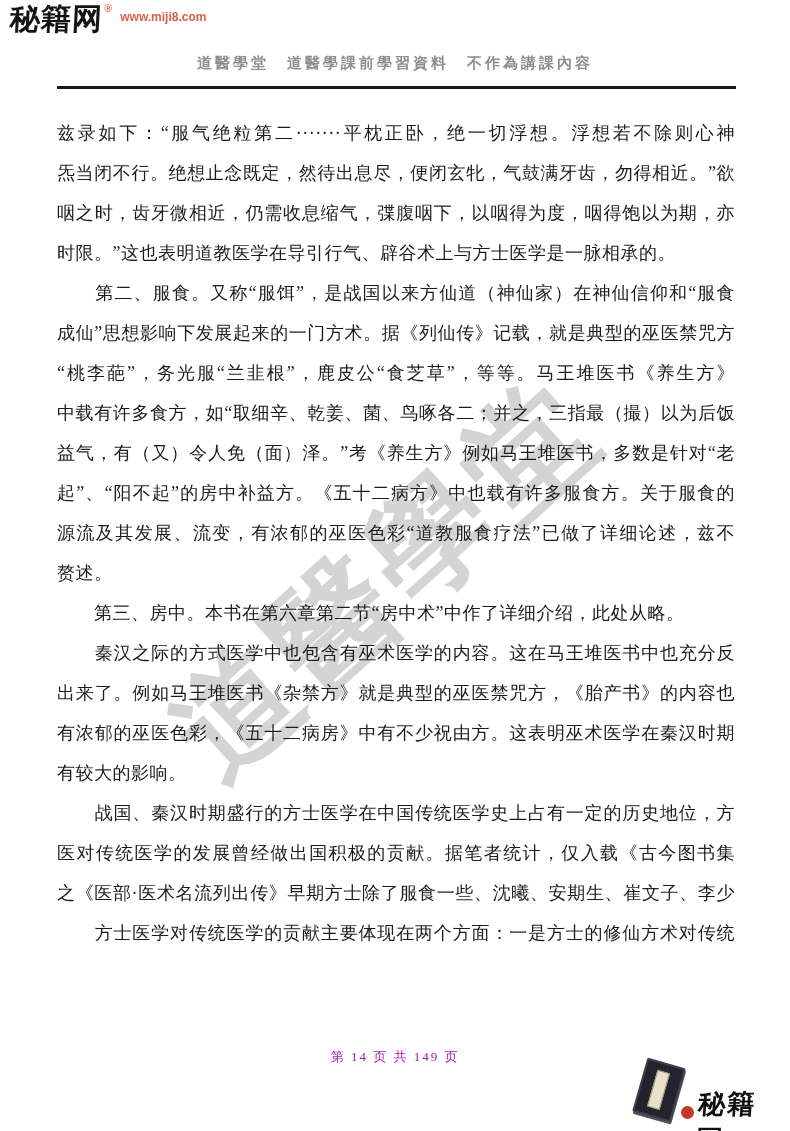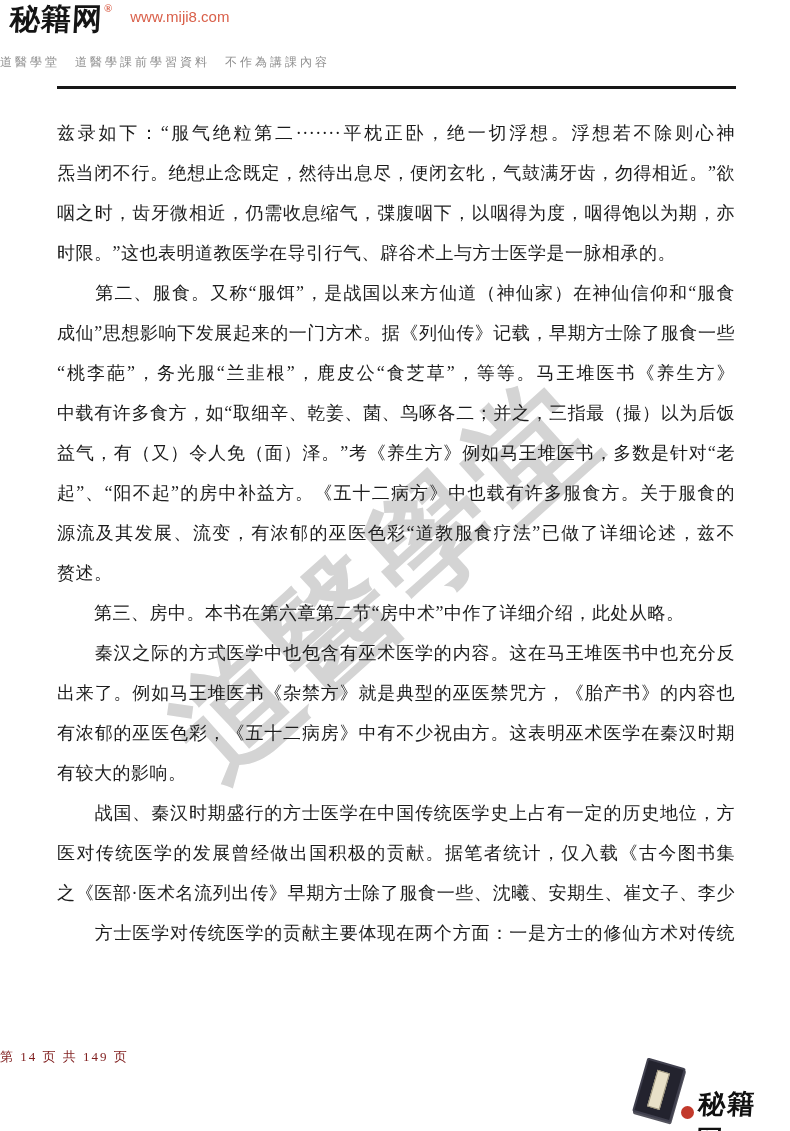--- a/index.html
+++ b/index.html
@@ -11,27 +11,27 @@
   
   .site-logo{position:absolute;left:10px;top:2px;display:flex;align-items:flex-start;}
   .site-logo .zh{
     font-size:30px;font-weight:bold;color:#141414;letter-spacing:1px;
     line-height:34px;transform:skewX(-3deg);
   }
   .site-logo .badge{
     font-size:11px;color:var(--logo-red,#d9604a);margin:0 2px 0 1px;line-height:12px;font-weight:bold;
   }
   .site-logo .url{
-    font-size:15px;color:var(--logo-red,#d9604a);margin-left:16px;line-height:30px;
-    font-family:"Liberation Sans","DejaVu Sans",sans-serif;font-weight:normal;
+    font-size:12px;color:var(--logo-red,#d9604a);margin-left:6px;line-height:30px;
+    font-family:"Liberation Sans","DejaVu Sans",sans-serif;font-weight:bold;
   }
   
   .header-notice{
-    position:absolute;left:0;top:54px;width:100%;text-align:left;
-    color:var(--header-gray,#8e8e8e);font-size:12px;letter-spacing:3px;font-weight:normal;
+    position:absolute;left:0;top:54px;width:100%;text-align:center;
+    color:var(--header-gray,#8e8e8e);font-size:15px;letter-spacing:3px;font-weight:bold;
   }
   .header-rule{
     position:absolute;left:57px;top:86px;width:679px;height:3px;
     background:#171717;
   }
   
   .watermark{
     position:absolute;left:118px;top:478px;width:580px;z-index:0;
     font-size:122px;font-weight:bold;color:var(--watermark-gray,#d4d4d4);
     letter-spacing:8px;white-space:nowrap;transform:rotate(-42deg);
@@ -42,22 +42,22 @@
     position:absolute;left:57px;top:113px;width:678px;z-index:1;
     font-size:18px;color:var(--text,#1c1c1c);
   }
   .line{
     height:40px;line-height:40px;letter-spacing:0.5px;
     text-align:justify;text-align-last:left;overflow:hidden;
   }
   .line.fill{text-align-last:justify;}
   
   .footer-pageinfo{
-    position:absolute;left:0;top:1048px;width:100%;text-align:left;
-    font-size:13px;color:#7f1d1d;letter-spacing:2px;z-index:1;
+    position:absolute;left:0;top:1048px;width:100%;text-align:center;
+    font-size:13px;color:#a21caf;letter-spacing:2px;z-index:1;
   }
   .footer-logo{position:absolute;right:10px;top:1058px;width:175px;height:70px;z-index:2;}
   .book-icon{
     position:absolute;left:34px;top:4px;width:36px;height:52px;
     background:#23232e;border:2px solid #40404e;border-radius:2px;
     transform:rotate(16deg);box-shadow:1px 2px 0 #55555f;
   }
   .book-icon .label{
     position:absolute;left:11px;top:7px;width:11px;height:36px;
     background:#e8e0c8;border:1px solid #99917a;
@@ -86,21 +86,21 @@
   <div class="header-rule"></div>
 
   <div class="watermark">道醫學堂</div>
 
   <div class="body-text">
     <div class="line fill">兹录如下：“服气绝粒第二·······平枕正卧，绝一切浮想。浮想若不除则心神</div>
     <div class="line fill">炁当闭不行。绝想止念既定，然待出息尽，便闭玄牝，气鼓满牙齿，勿得相近。”欲</div>
     <div class="line fill">咽之时，齿牙微相近，仍需收息缩气，弽腹咽下，以咽得为度，咽得饱以为期，亦无</div>
     <div class="line">时限。”这也表明道教医学在导引行气、辟谷术上与方士医学是一脉相承的。</div>
     <div class="line fill">　　第二、服食。又称“服饵”，是战国以来方仙道（神仙家）在神仙信仰和“服食</div>
-    <div class="line fill">成仙”思想影响下发展起来的一门方术。据《列仙传》记载，早期方士除了服食一些</div>
+    <div class="line fill">成仙”思想影响下发展起来的一门方术。据《列仙传》记载，就是典型的巫医禁咒方</div>
     <div class="line fill">“桃李葩”，务光服“兰韭根”，鹿皮公“食芝草”，等等。马王堆医书《养生方》</div>
     <div class="line fill">中载有许多食方，如“取细辛、乾姜、菌、鸟啄各二；并之，三指最（撮）以为后饭</div>
     <div class="line fill">益气，有（又）令人免（面）泽。”考《养生方》例如马王堆医书，多数是针对“老不</div>
     <div class="line fill">起”、“阳不起”的房中补益方。《五十二病方》中也载有许多服食方。关于服食的</div>
     <div class="line fill">源流及其发展、流变，有浓郁的巫医色彩“道教服食疗法”已做了详细论述，兹不</div>
     <div class="line">赘述。</div>
     <div class="line">　　第三、房中。本书在第六章第二节“房中术”中作了详细介绍，此处从略。</div>
     <div class="line fill">　　秦汉之际的方式医学中也包含有巫术医学的内容。这在马王堆医书中也充分反映</div>
     <div class="line fill">出来了。例如马王堆医书《杂禁方》就是典型的巫医禁咒方，《胎产书》的内容也带</div>
     <div class="line fill">有浓郁的巫医色彩，《五十二病房》中有不少祝由方。这表明巫术医学在秦汉时期仍</div>

